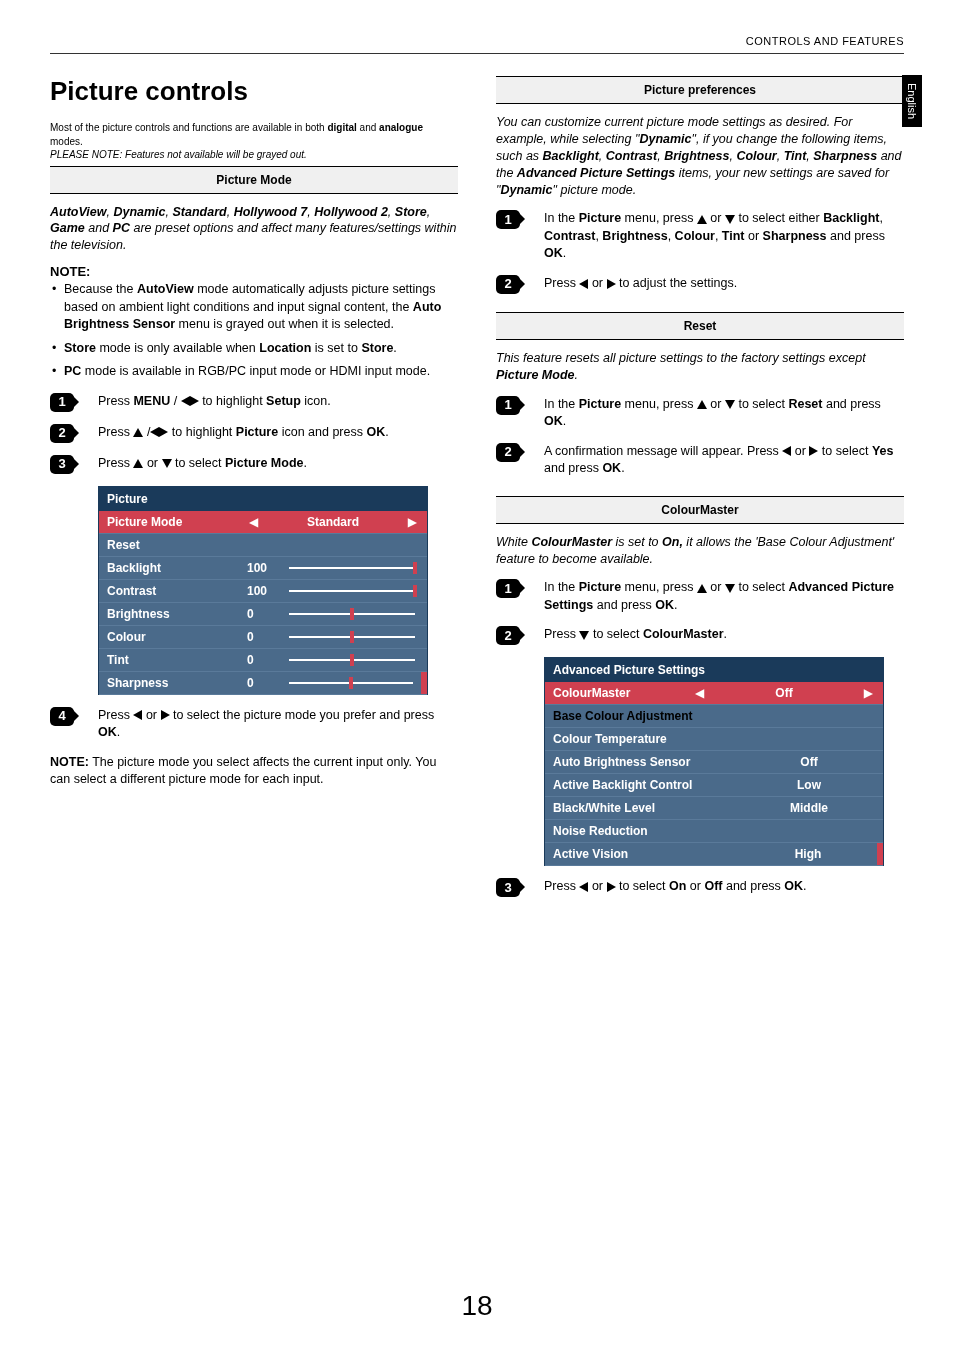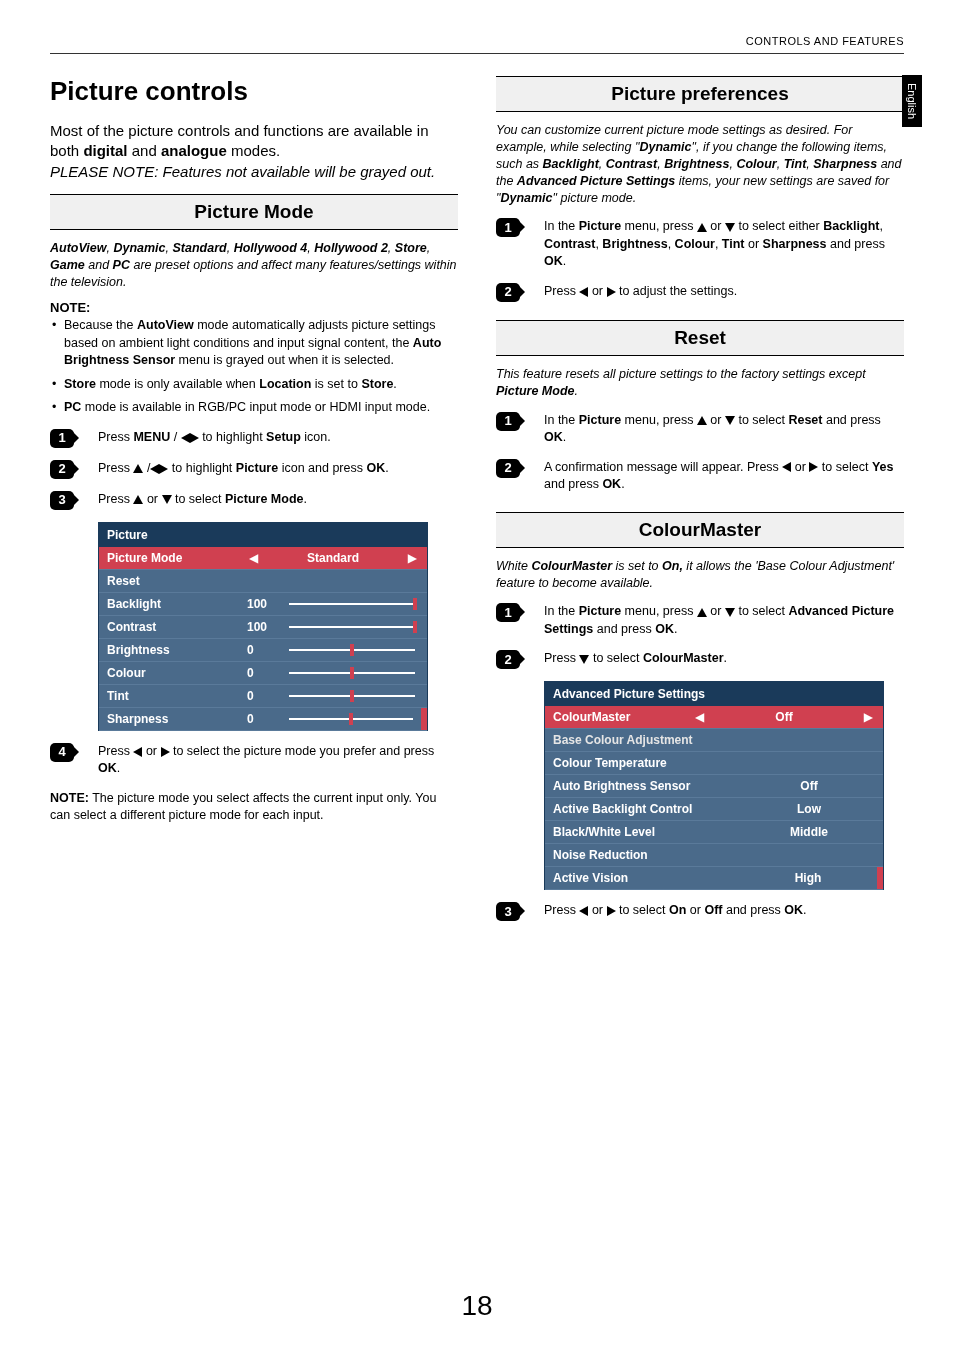--- a/index.html
+++ b/index.html
@@ -40,28 +40,28 @@
     .col {
       flex: 1;
       min-width: 0;
     }
     h1 {
       font-size: 26px;
       font-weight: bold;
       margin-bottom: 14px;
     }
     .intro {
-      font-size: 15px;
+      font-size: 10px;
       line-height: 1.35;
-      margin-bottom: 12px;
+      margin-bottom: 4px;
     }
     .italic { font-style: italic; }
     .section-title {
       text-align: center;
-      font-size: 19px;
+      font-size: 12px;
       font-weight: bold;
       border-top: 1px solid #000;
       border-bottom: 1px solid #000;
       padding: 6px 0;
       margin-bottom: 10px;
       background: #f0f0f0;
     }
     .subtitle-italic {
       font-style: italic;
       text-align: left;
@@ -160,21 +160,21 @@
       display: flex;
       align-items: center;
       padding: 4px 8px;
       background: #4a6a8a;
       border-bottom: 1px solid #5a7a9a;
     }
     .menu-row.active {
       background: #d04050;
     }
     .menu-row.grayed {
-      color: #e5e5e5;
+      color: #000000;
     }
     .menu-label {
       flex: 0 0 140px;
       font-weight: bold;
     }
     .menu-value-text {
       flex: 1;
       text-align: center;
       font-weight: bold;
     }
@@ -235,21 +235,21 @@
 
   <div class="col">
     <h1>Picture controls</h1>
     <div class="intro">
       <span>Most of the picture controls and functions are available in both </span><b>digital</b><span> and </span><b>analogue</b><span> modes.</span><br>
       <span class="italic">PLEASE NOTE: Features not available will be grayed out.</span>
     </div>
 
     <div class="section-title">Picture Mode</div>
     <div class="subtitle-italic">
-      <b>AutoView</b>, <b>Dynamic</b>, <b>Standard</b>, <b>Hollywood 4</b>, <b>Hollywood 2</b>, <b>Store</b>, <b>Game</b> <span class="italic">and</span> <b>PC</b> <span class="italic">are preset options and affect many features/settings within the television.</span>
+      <b>AutoView</b>, <b>Dynamic</b>, <b>Standard</b>, <b>Hollywood 7</b>, <b>Hollywood 2</b>, <b>Store</b>, <b>Game</b> <span class="italic">and</span> <b>PC</b> <span class="italic">are preset options and affect many features/settings within the television.</span>
     </div>
 
     <div class="note-label">NOTE:</div>
     <ul class="notes">
       <li>Because the <b>AutoView</b> mode automatically adjusts picture settings based on ambient light conditions and input signal content, the <b>Auto Brightness Sensor</b> menu is grayed out when it is selected.</li>
       <li><b>Store</b> mode is only available when <b>Location</b> is set to <b>Store</b>.</li>
       <li><b>PC</b> mode is available in RGB/PC input mode or HDMI input mode.</li>
     </ul>
 
     <div class="step">

